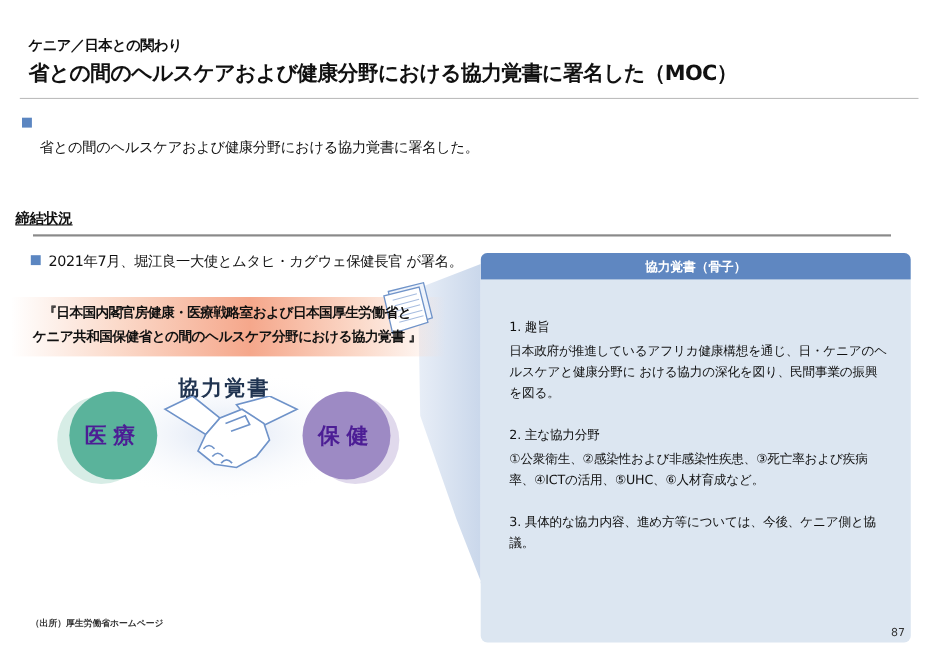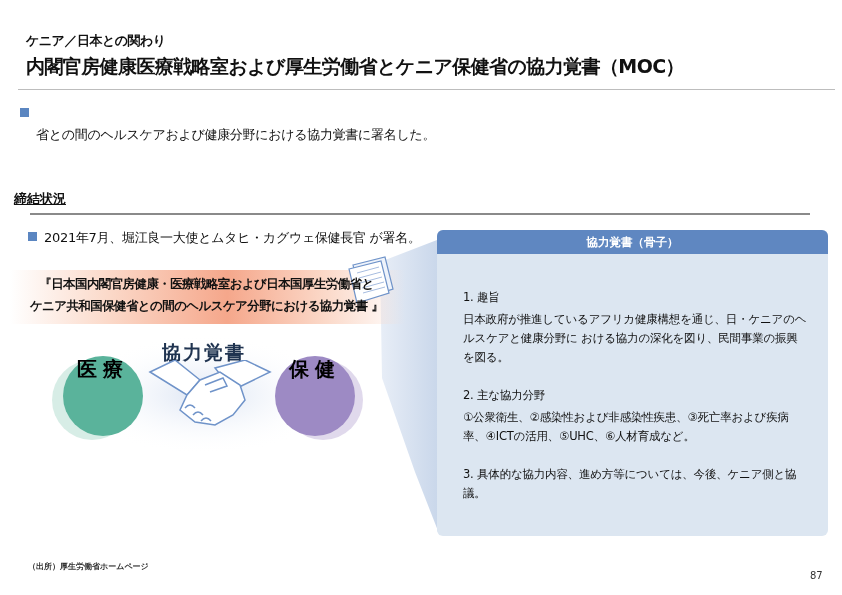--- a/index.html
+++ b/index.html
@@ -12,34 +12,34 @@
   .bullet-sq { display:inline-block; width:9px; height:9px; background:#5b86c1; margin-right:7px; vertical-align:middle; position:relative; top:-2px; }
   .lead { left:20px; top:103px; width:810px; font-size:13px; line-height:21px; letter-spacing:-0.3px; }
   .lead .cont { padding-left:16px; display:block; }
   .section-h { left:14px; top:190px; font-size:13px; font-weight:bold;text-decoration:underline; }
   .hr2 { left:30px; top:213px; width:780px; height:2px; background:#8a8a8a; }
   .sign { left:28px; top:229px; font-size:13px; white-space:nowrap; letter-spacing:-0.3px; }
   .fan { left:0; top:0; width:842px; height:595px; }
   .agree-bg { left:10px; top:270px; width:395px; height:54px;
      background:linear-gradient(90deg, rgba(255,255,255,0) 0%, #fbd9c9 25%, #f5a78b 55%, #fbd9c9 80%, rgba(255,255,255,0) 100%); }
   .agree { left:4px; top:273px; width:405px; text-align:center; font-size:12.5px; font-weight:bold; line-height:22px; letter-spacing:-0.6px; white-space:nowrap; }
-  .circle { border-radius:50%; color:#000000; font-weight:bold; display:flex; justify-content:center; font-size:20px; letter-spacing:6px; }
-  .moc-panel { left:437px; top:230px; width:391px; height:306px; background:#dce6f1; border-radius:6px; overflow:hidden; }
+  .circle { border-radius:50%; color:#4c1d95; font-weight:bold; display:flex; align-items:center; justify-content:center; font-size:20px; letter-spacing:6px; }
+  .moc-panel { left:437px; top:230px; width:391px; height:354px; background:#dce6f1; border-radius:6px; overflow:hidden; }
   .moc-head { height:24px; background:#5f87c1; color:#fff; text-align:center; font-size:11.5px; font-weight:bold; line-height:24px; }
   .moc-body { padding:34px 20px 0 26px; font-size:11.5px; line-height:19px; color:#111; letter-spacing:-0.2px; }
   .moc-sec { margin-bottom:19px; }
   .moc-sec .h { margin-bottom:3px; }
   .source { left:28px; top:561px; font-size:8px; color:#333;font-weight:bold; }
   .pageno { left:810px; top:570px; font-size:10px; color:#333; }
 </style>
 </head>
 <body>
 
 <div class="abs breadcrumb">ケニア／日本との関わり</div>
-<div class="abs title">内閣官房健康医療戦略室および厚生労働省とケニア保健省の協力覚書（MOC）</div>
+<div class="abs title">省との間のヘルスケアおよび健康分野における協力覚書に署名した（MOC）</div>
 <div class="abs hr1"></div>
 
 <div class="abs lead">
   <span class="bullet-sq"></span>
   <span class="cont">省との間のヘルスケアおよび健康分野における協力覚書に署名した。</span>
 </div>
 
 <div class="abs section-h">締結状況</div>
 <div class="abs hr2"></div>
 

